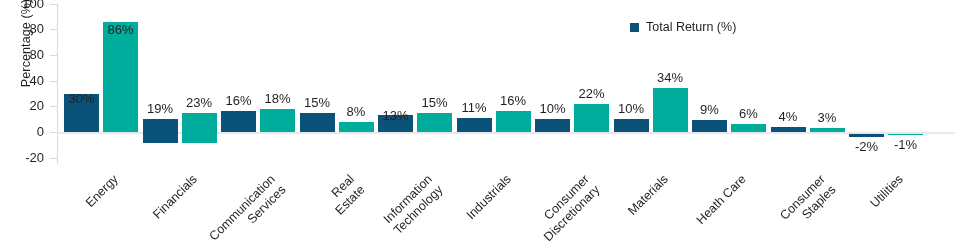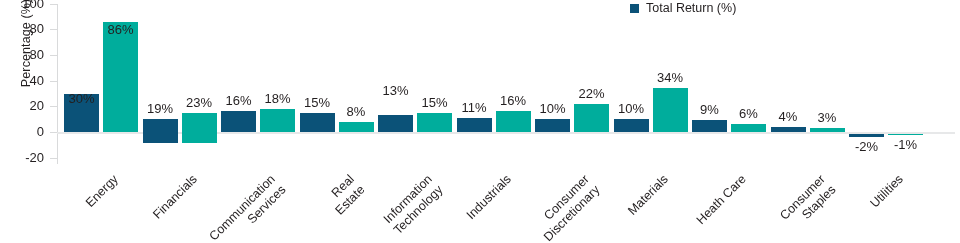--- a/index.html
+++ b/index.html
@@ -116,21 +116,21 @@
     transform: rotate(-45deg);
     transform-origin: 100% 0%;
     white-space: nowrap;
     width: 130px;
   }
 
   
   .legend {
     position: absolute;
     left: 630px;
-    top: 1px;
+    top: 20px;
   }
   .legend-row {
     display: flex;
     align-items: center;
     margin-bottom: 4px;
   }
   .legend-swatch {
     width: 9px;
     height: 9px;
     margin-right: 7px;
@@ -204,21 +204,21 @@
         <div class="bar-value" style="left: -12.5px; top: 95.755px;">15%</div>
         <div class="bar pos" style="left: 39px; background: rgb(0, 173, 156); height: 10.264px; top: 121.736px;"></div>
         <div class="bar-value" style="left: 26.5px; top: 104.736px;">8%</div>
       </div>
       <div class="cat-label" style="left: 158.5px;">
         <div>Real</div>
         <div>Estate</div>
       </div>
       <div class="group" style="left: 320px; width: 74px;">
         <div class="bar pos" style="left: 0px; background: rgb(11, 82, 120); height: 16.679px; top: 115.321px;"></div>
-        <div class="bar-value" style="left: -12.5px; top: 84px;">13%</div>
+        <div class="bar-value" style="left: -12.5px; top: 109px;">13%</div>
         <div class="bar pos" style="left: 39px; background: rgb(0, 173, 156); height: 19.245px; top: 112.755px;"></div>
         <div class="bar-value" style="left: 26.5px; top: 95.755px;">15%</div>
       </div>
       <div class="cat-label" style="left: 237px;">
         <div>Information</div>
         <div>Technology</div>
       </div>
       <div class="group" style="left: 398.5px; width: 74px;">
         <div class="bar pos" style="left: 0px; background: rgb(11, 82, 120); height: 14.113px; top: 117.887px;"></div>
         <div class="bar-value" style="left: -12.5px; top: 100.887px;">11%</div>

